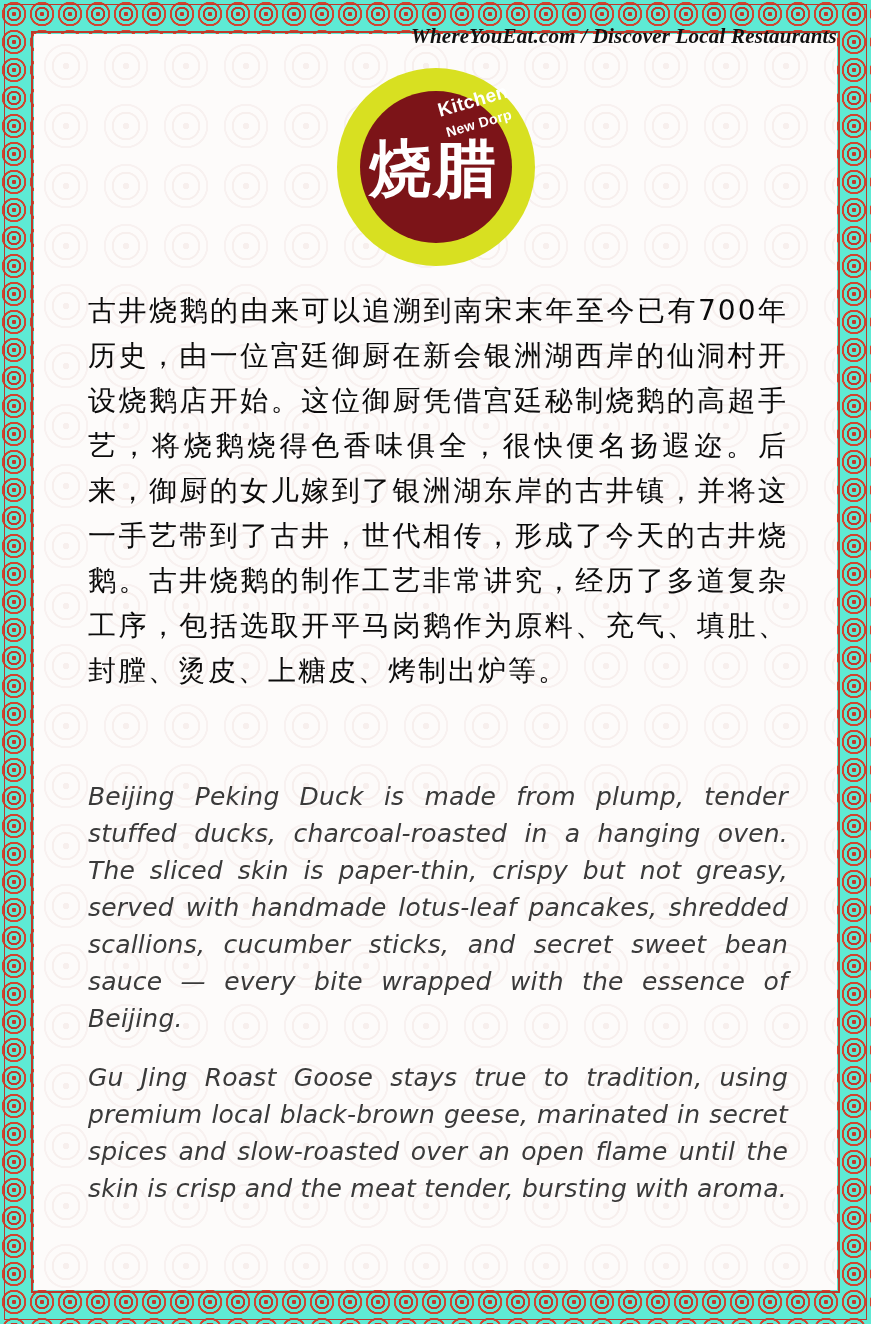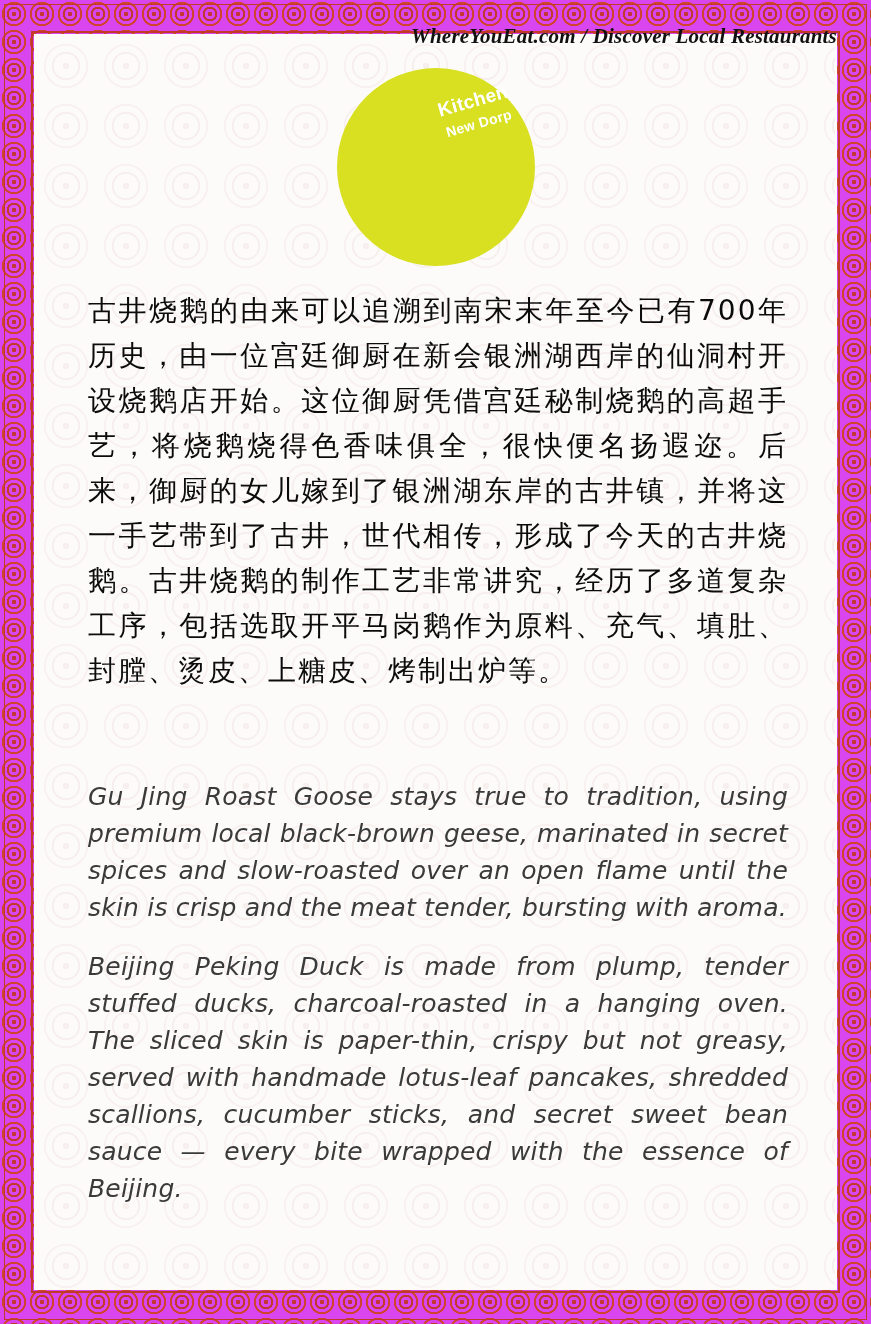--- a/index.html
+++ b/index.html
@@ -11,21 +11,21 @@
     width: 871px;
     height: 1324px;
     font-family: "Liberation Sans", sans-serif;
     overflow: hidden;
   }
 
   #page {
     position: relative;
     width: 871px;
     height: 1324px;
-    background: #d946ef;
+    background: #5eead4;
     overflow: hidden;
   }
 
   
   .border-frame {
     position: absolute;
     inset: 0;
     background:
       radial-gradient(circle at 14px 14px, #c0392b 0 2px, rgba(0,0,0,0) 2.5px),
       radial-gradient(circle at 14px 14px, rgba(0,0,0,0) 5px, #c0392b 5.5px 7px, rgba(0,0,0,0) 7.5px),
@@ -207,26 +207,29 @@
   <div class="border-outer-line"></div>
   <div class="border-inner-line"></div>
   <div class="paper-texture"></div>
 
   <div class="content">
 
     <div class="site-header">WhereYouEat.com / Discover Local Restaurants</div>
 
     <div class="logo-wrap">
       <div class="logo">
+        <div class="logo-inner">
+          <span class="logo-cn">烧腊</span>
+        </div>
         <span class="logo-en-top">Kitchen</span>
         <span class="logo-en-sub">New Dorp</span>
       </div>
     </div>
 
     <div class="cn-block">古井烧鹅的由来可以追溯到南宋末年至今已有700年历史，由一位宫廷御厨在新会银洲湖西岸的仙洞村开设烧鹅店开始。这位御厨凭借宫廷秘制烧鹅的高超手艺，将烧鹅烧得色香味俱全，很快便名扬遐迩。后来，御厨的女儿嫁到了银洲湖东岸的古井镇，并将这一手艺带到了古井，世代相传，形成了今天的古井烧鹅。古井烧鹅的制作工艺非常讲究，经历了多道复杂工序，包括选取开平马岗鹅作为原料、充气、填肚、封膛、烫皮、上糖皮、烤制出炉等。</div>
 
     <div class="en-block">
+      <p class="en-para">Beijing Peking Duck is made from plump, tender stuffed ducks, charcoal-roasted in a hanging oven. The sliced skin is paper-thin, crispy but not greasy, served with handmade lotus-leaf pancakes, shredded scallions, cucumber sticks, and secret sweet bean sauce — every bite wrapped with the essence of Beijing.</p>
       <p class="en-para">Gu Jing Roast Goose stays true to tradition, using premium local black-brown geese, marinated in secret spices and slow-roasted over an open flame until the skin is crisp and the meat tender, bursting with aroma.</p>
-      <p class="en-para">Beijing Peking Duck is made from plump, tender stuffed ducks, charcoal-roasted in a hanging oven. The sliced skin is paper-thin, crispy but not greasy, served with handmade lotus-leaf pancakes, shredded scallions, cucumber sticks, and secret sweet bean sauce — every bite wrapped with the essence of Beijing.</p>
     </div>
 
   </div>
 </div>
 
 </body></html>

